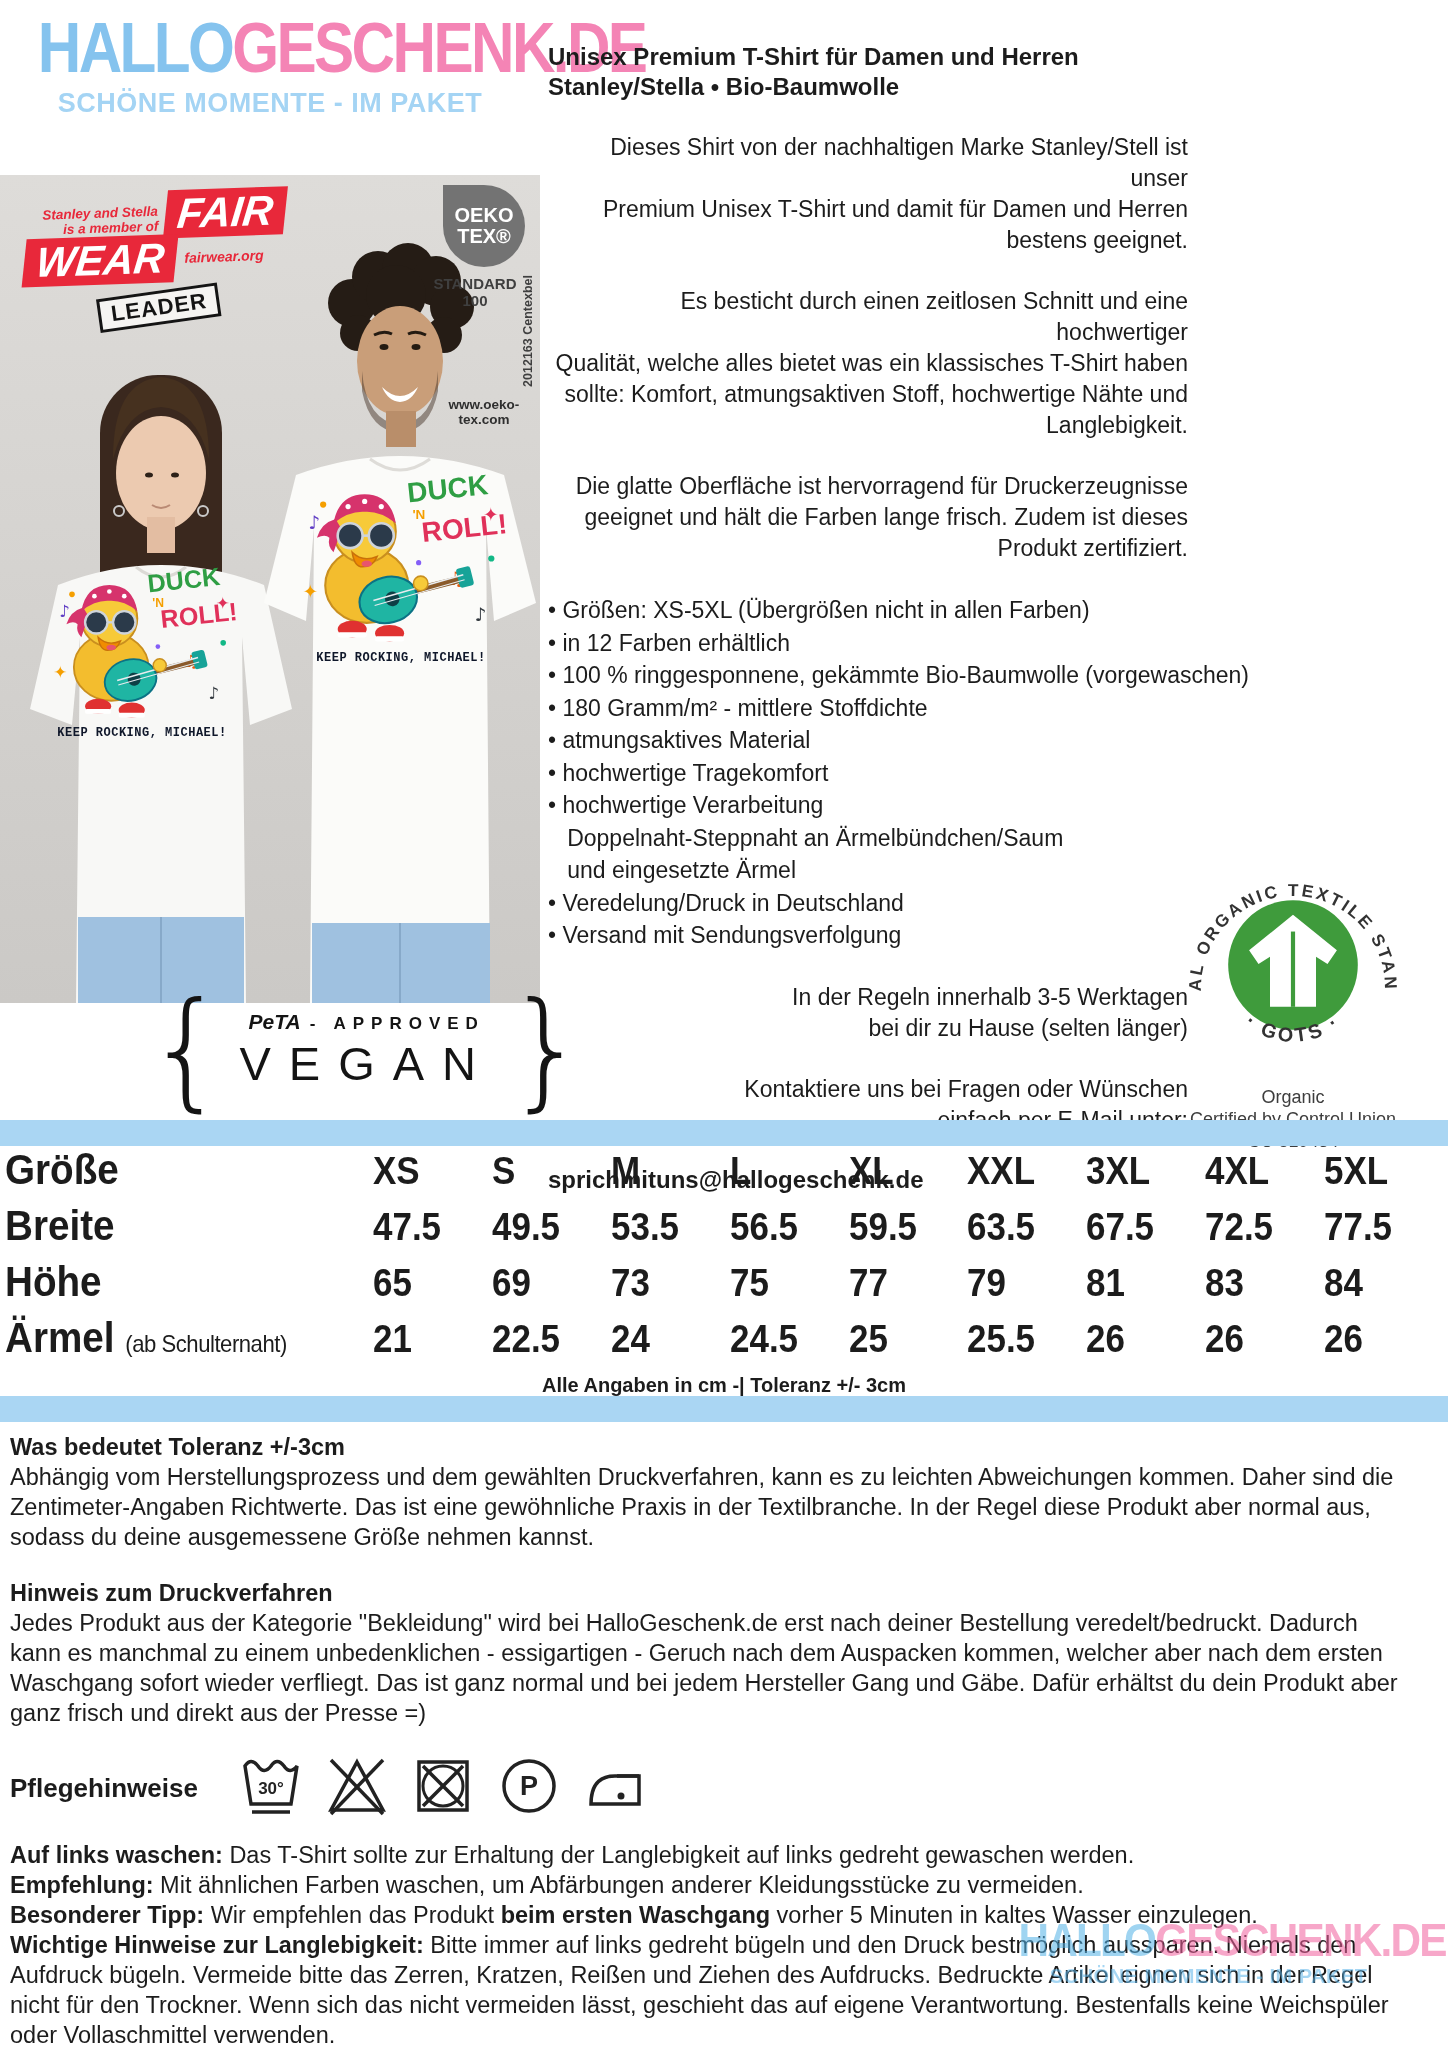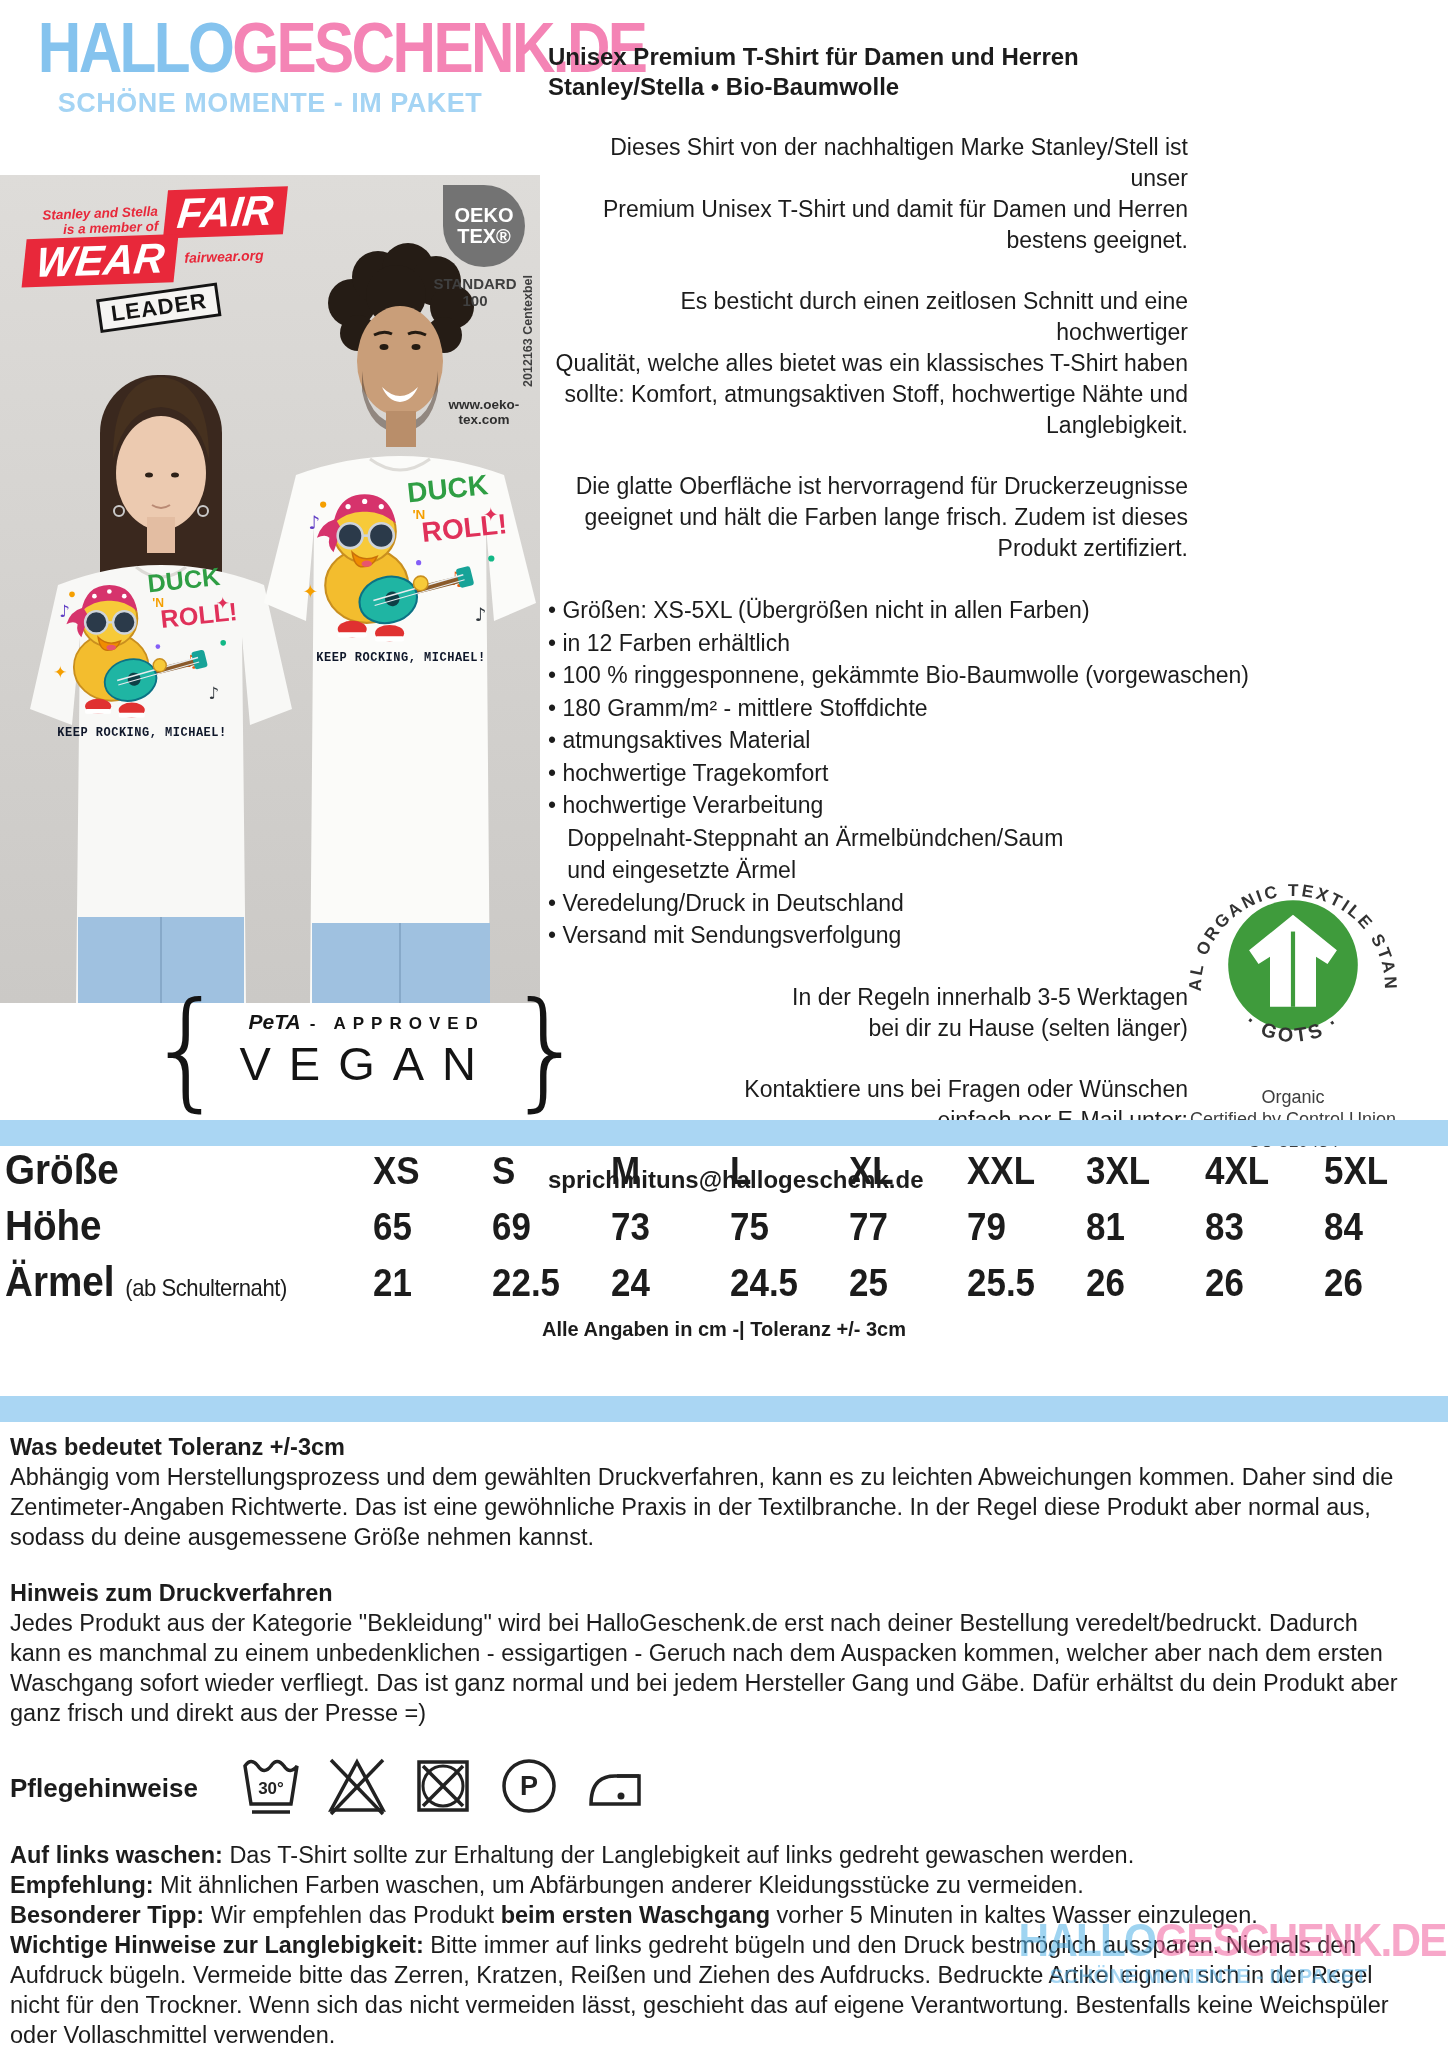--- a/index.html
+++ b/index.html
@@ -354,20 +354,32 @@
     <div class="tcell">S</div>
     <div class="tcell">M</div>
     <div class="tcell">L</div>
     <div class="tcell">XL</div>
     <div class="tcell">XXL</div>
     <div class="tcell">3XL</div>
     <div class="tcell">4XL</div>
     <div class="tcell">5XL</div>
   </div>
   <div class="trow">
+    <div class="th">Breite</div>
+    <div class="tcell">47.5</div>
+    <div class="tcell">49.5</div>
+    <div class="tcell">53.5</div>
+    <div class="tcell">56.5</div>
+    <div class="tcell">59.5</div>
+    <div class="tcell">63.5</div>
+    <div class="tcell">67.5</div>
+    <div class="tcell">72.5</div>
+    <div class="tcell">77.5</div>
+  </div>
+  <div class="trow">
     <div class="th">Höhe</div>
     <div class="tcell">65</div>
     <div class="tcell">69</div>
     <div class="tcell">73</div>
     <div class="tcell">75</div>
     <div class="tcell">77</div>
     <div class="tcell">79</div>
     <div class="tcell">81</div>
     <div class="tcell">83</div>
     <div class="tcell">84</div>

